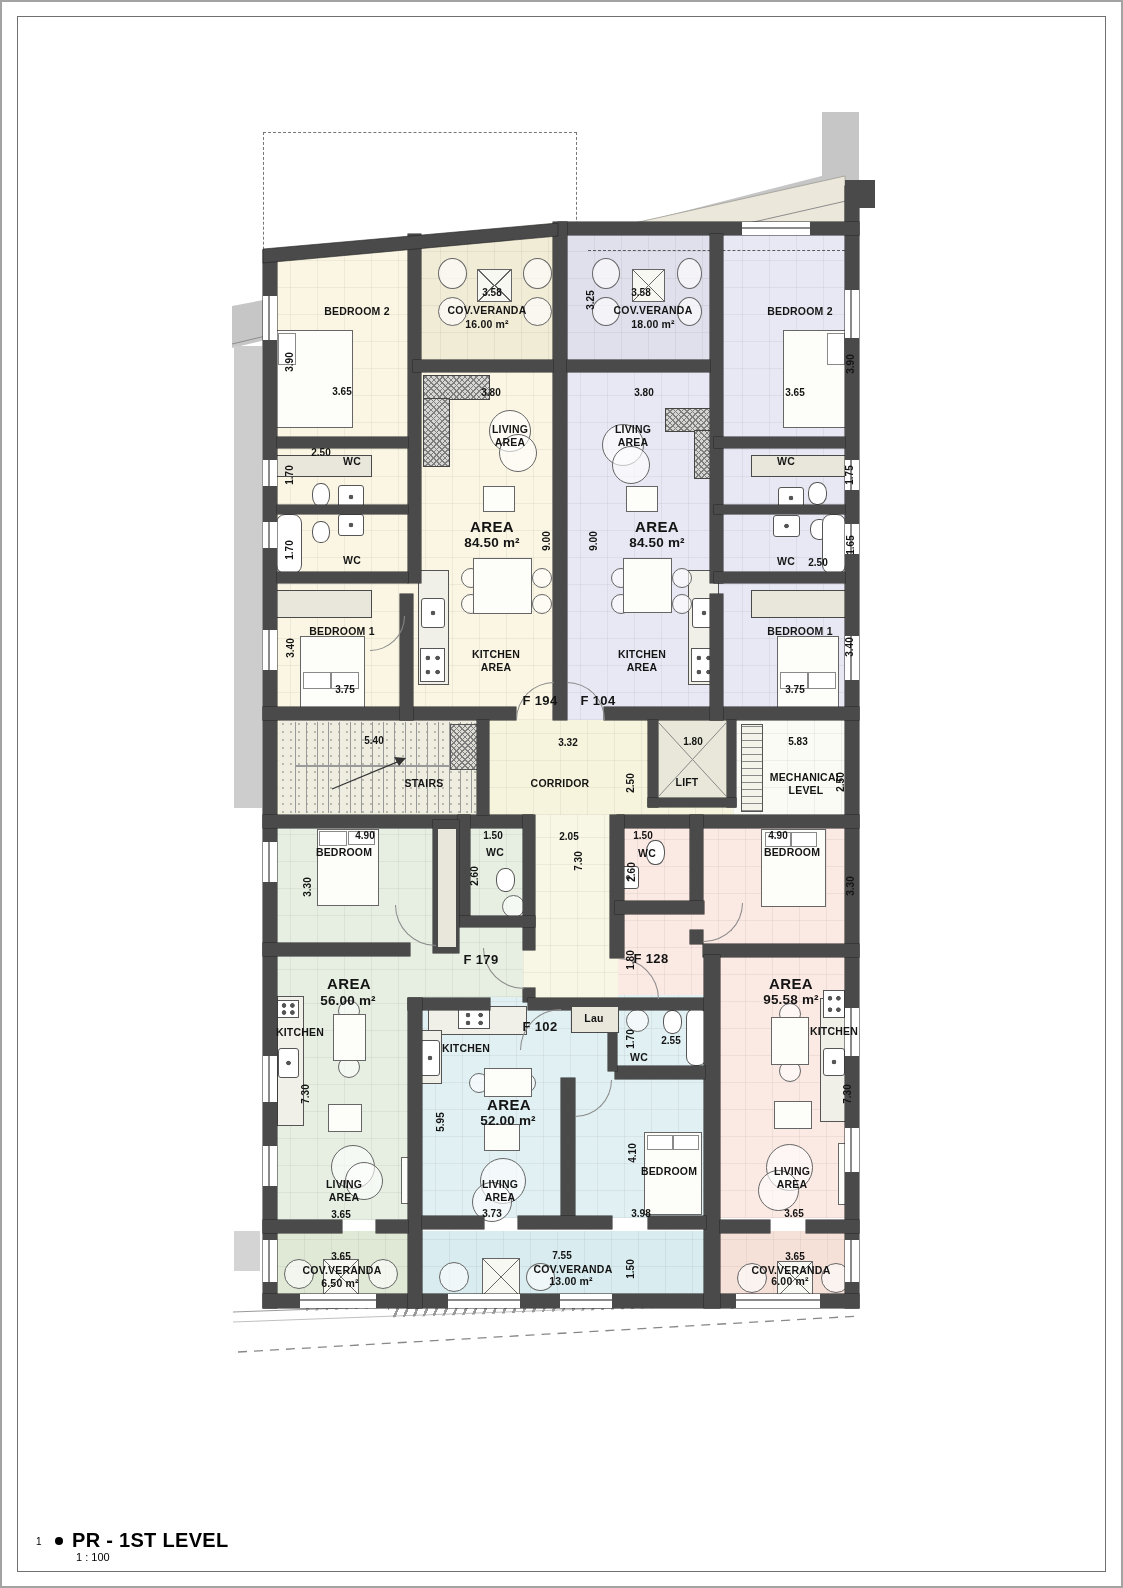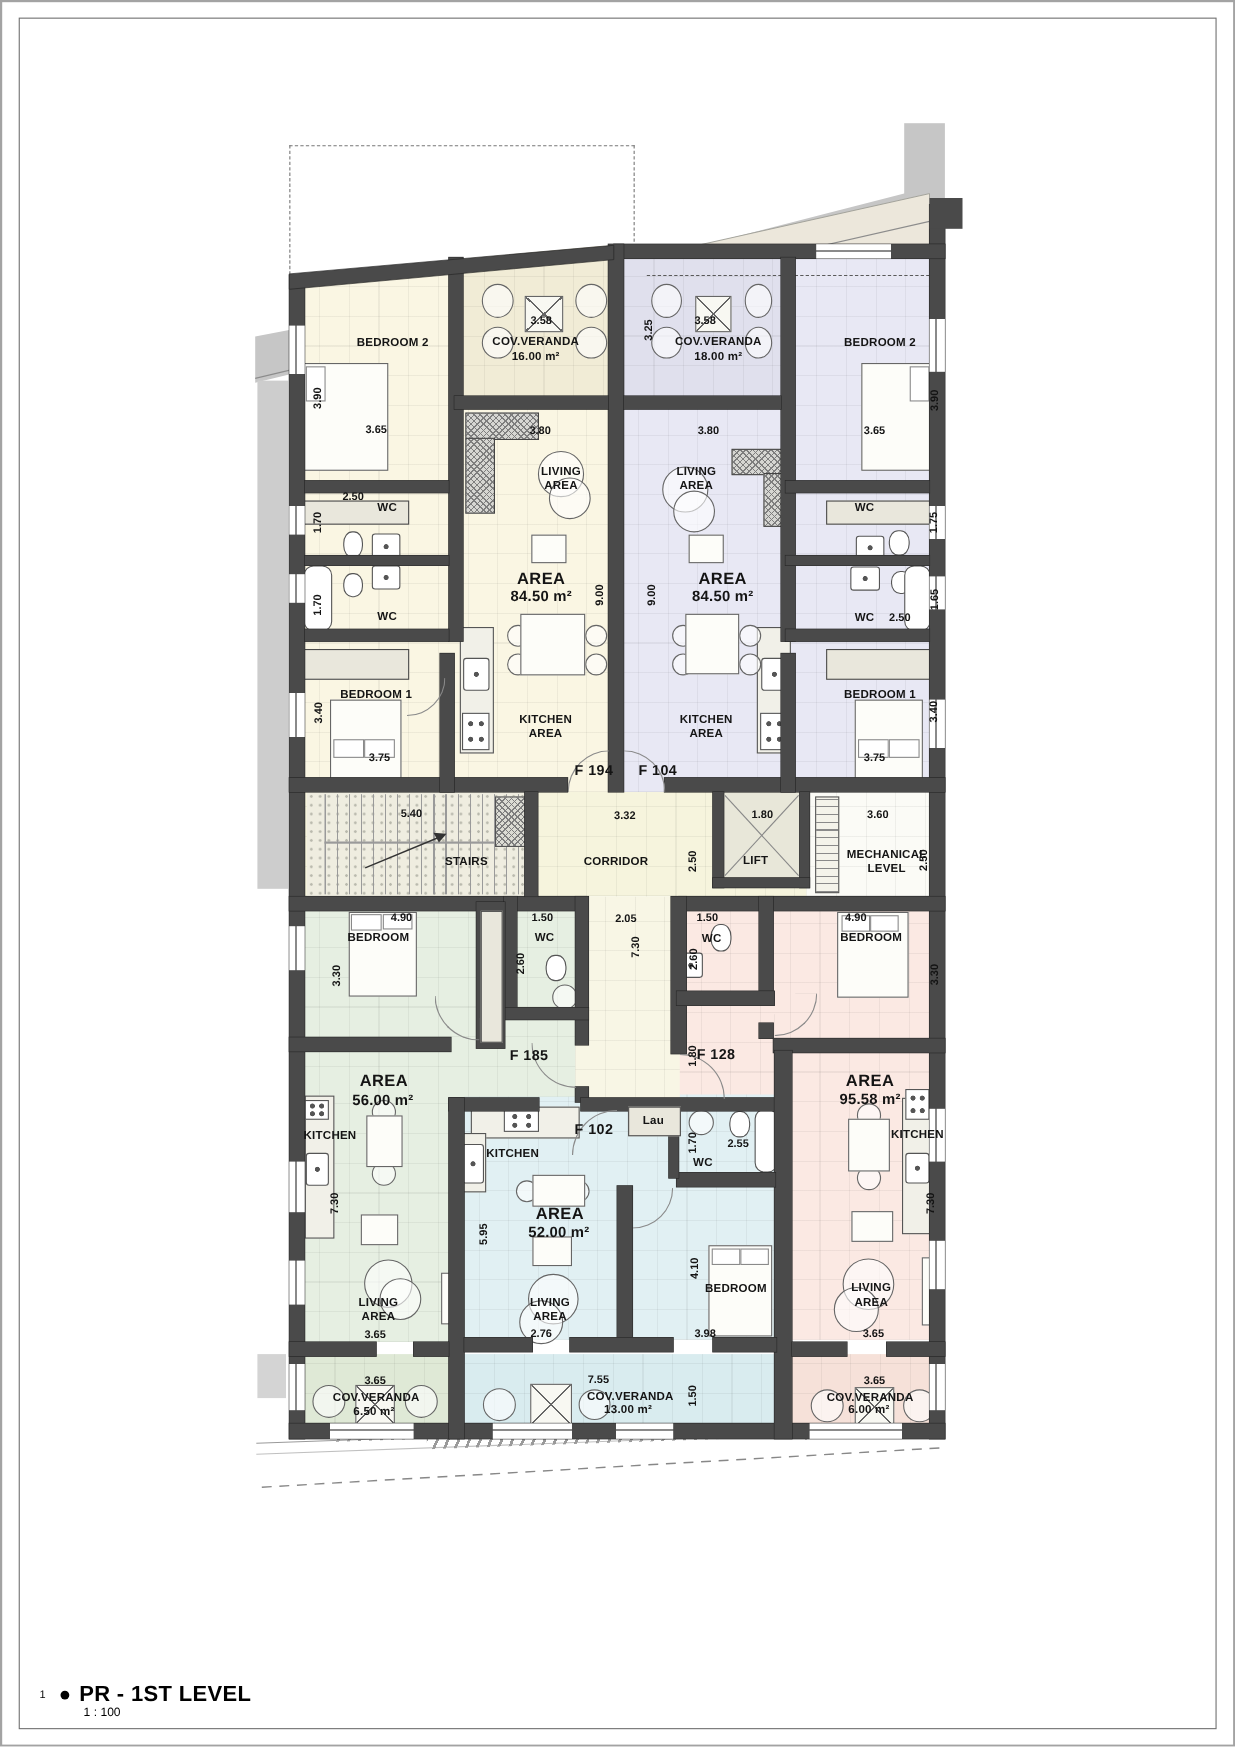--- a/index.html
+++ b/index.html
@@ -351,34 +351,34 @@
 AREA</div>
   <div class="lbl apt" style="left:598px;top:701px">F 104</div>
 
   <div class="dim" style="left:374px;top:740px">5.40</div>
   <div class="lbl" style="left:424px;top:784px">STAIRS</div>
   <div class="dim" style="left:568px;top:742px">3.32</div>
   <div class="lbl" style="left:560px;top:784px">CORRIDOR</div>
   <div class="dim dv" style="left:630px;top:783px">2.50</div>
   <div class="lbl" style="left:687px;top:783px">LIFT</div>
   <div class="dim" style="left:693px;top:741px">1.80</div>
-  <div class="dim" style="left:798px;top:741px">3.60</div>
+  <div class="dim" style="left:798px;top:741px">5.83</div>
   <div class="lbl" style="left:806px;top:784px">MECHANICAL
 LEVEL</div>
   <div class="dim dv" style="left:840px;top:782px">2.50</div>
   <div class="dim" style="left:569px;top:836px">2.05</div>
   <div class="dim dv" style="left:578px;top:861px">7.30</div>
 
   <div class="dim" style="left:365px;top:835px">4.90</div>
   <div class="lbl" style="left:344px;top:853px">BEDROOM</div>
   <div class="dim dv" style="left:307px;top:887px">3.30</div>
   <div class="dim" style="left:493px;top:835px">1.50</div>
   <div class="lbl" style="left:495px;top:853px">WC</div>
   <div class="dim dv" style="left:474px;top:876px">2.60</div>
-  <div class="lbl apt" style="left:481px;top:960px">F 185</div>
+  <div class="lbl apt" style="left:481px;top:960px">F 179</div>
   <div class="lbl b15" style="left:349px;top:984px">AREA</div>
   <div class="lbl b13" style="left:348px;top:1001px">56.00 m²</div>
   <div class="lbl" style="left:300px;top:1033px">KITCHEN</div>
   <div class="dim dv" style="left:305px;top:1094px">7.30</div>
   <div class="lbl" style="left:344px;top:1191px">LIVING
 AREA</div>
   <div class="dim" style="left:341px;top:1214px">3.65</div>
   <div class="dim" style="left:341px;top:1256px">3.65</div>
   <div class="lbl" style="left:342px;top:1271px">COV.VERANDA</div>
   <div class="lbl" style="left:340px;top:1284px">6.50 m²</div>
@@ -387,25 +387,25 @@
   <div class="lbl" style="left:594px;top:1019px">Lau</div>
   <div class="dim dv" style="left:630px;top:1039px">1.70</div>
   <div class="lbl" style="left:639px;top:1058px">WC</div>
   <div class="dim" style="left:671px;top:1040px">2.55</div>
   <div class="lbl" style="left:466px;top:1049px">KITCHEN</div>
   <div class="lbl b15" style="left:509px;top:1105px">AREA</div>
   <div class="lbl b13" style="left:508px;top:1121px">52.00 m²</div>
   <div class="dim dv" style="left:440px;top:1122px">5.95</div>
   <div class="lbl" style="left:500px;top:1191px">LIVING
 AREA</div>
-  <div class="dim" style="left:492px;top:1213px">2.76</div>
+  <div class="dim" style="left:492px;top:1213px">3.73</div>
   <div class="dim dv" style="left:632px;top:1153px">4.10</div>
   <div class="lbl" style="left:669px;top:1172px">BEDROOM</div>
   <div class="dim" style="left:641px;top:1213px">3.98</div>
-  <div class="dim" style="left:544px;top:1255px">7.55</div>
+  <div class="dim" style="left:562px;top:1255px">7.55</div>
   <div class="dim dv" style="left:630px;top:1269px">1.50</div>
   <div class="lbl" style="left:573px;top:1270px">COV.VERANDA</div>
   <div class="lbl" style="left:571px;top:1282px">13.00 m²</div>
 
   <div class="dim" style="left:643px;top:835px">1.50</div>
   <div class="lbl" style="left:647px;top:854px">WC</div>
   <div class="dim dv" style="left:631px;top:872px">2.60</div>
   <div class="dim" style="left:778px;top:835px">4.90</div>
   <div class="lbl" style="left:792px;top:853px">BEDROOM</div>
   <div class="dim dv" style="left:850px;top:886px">3.30</div>

